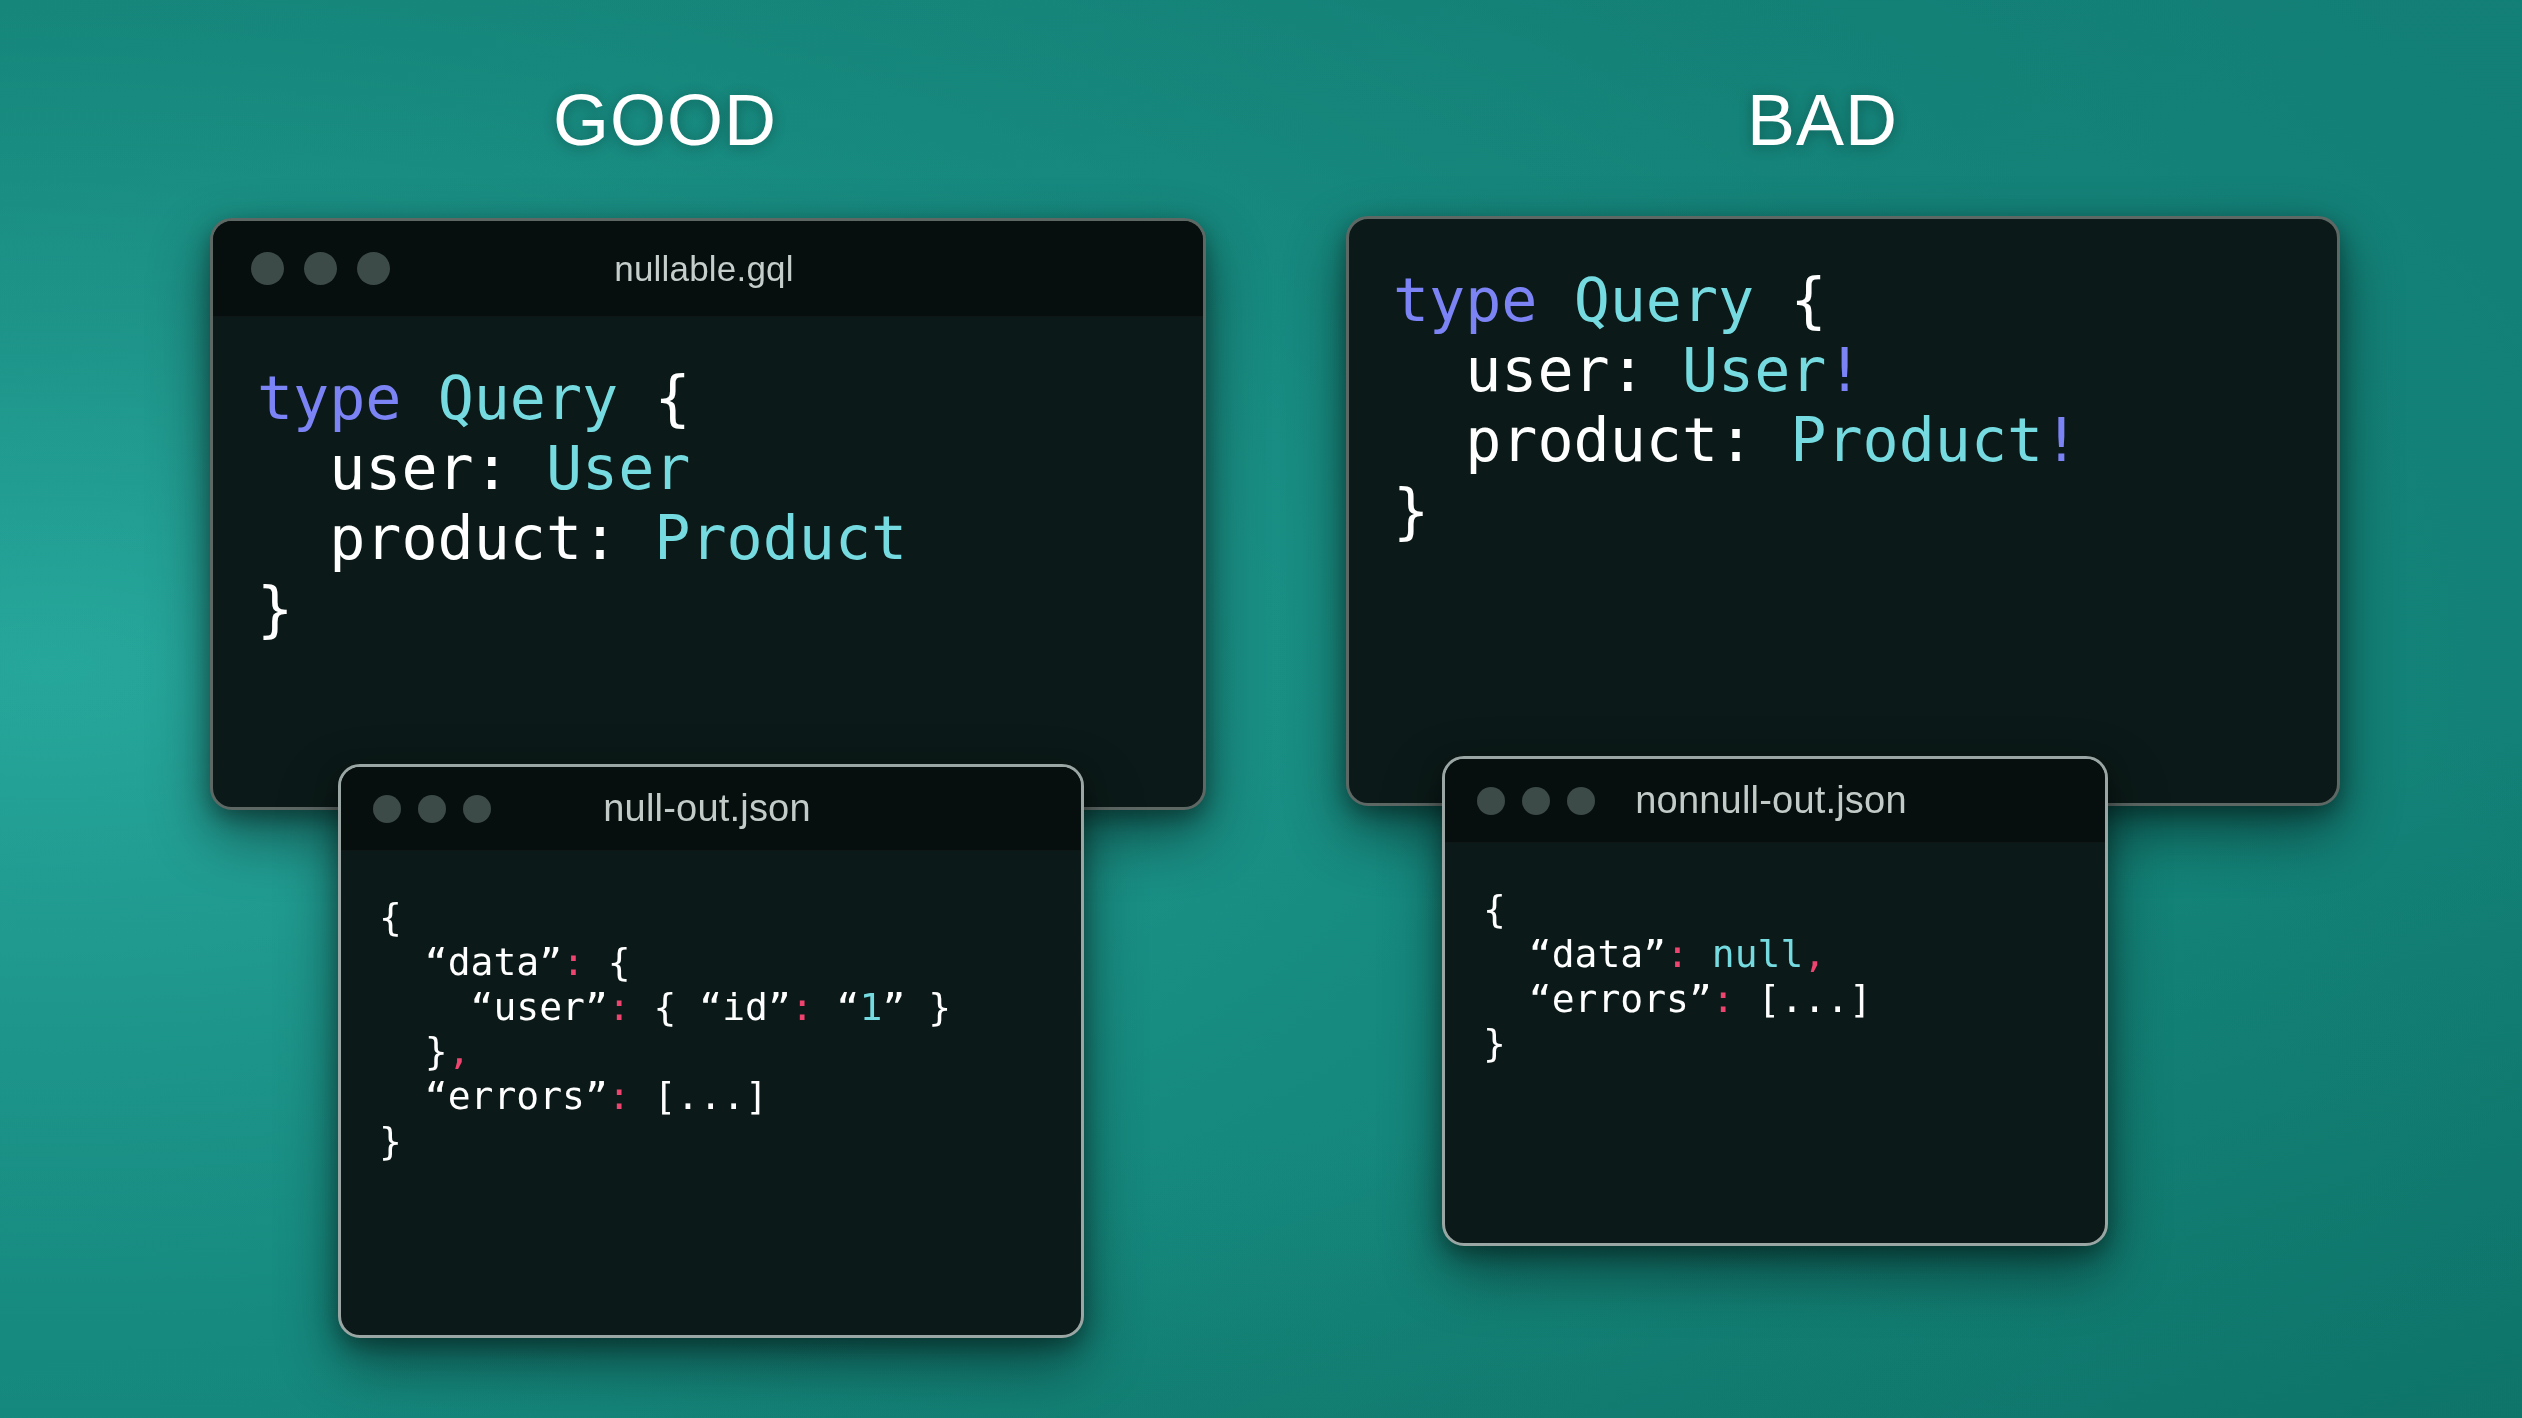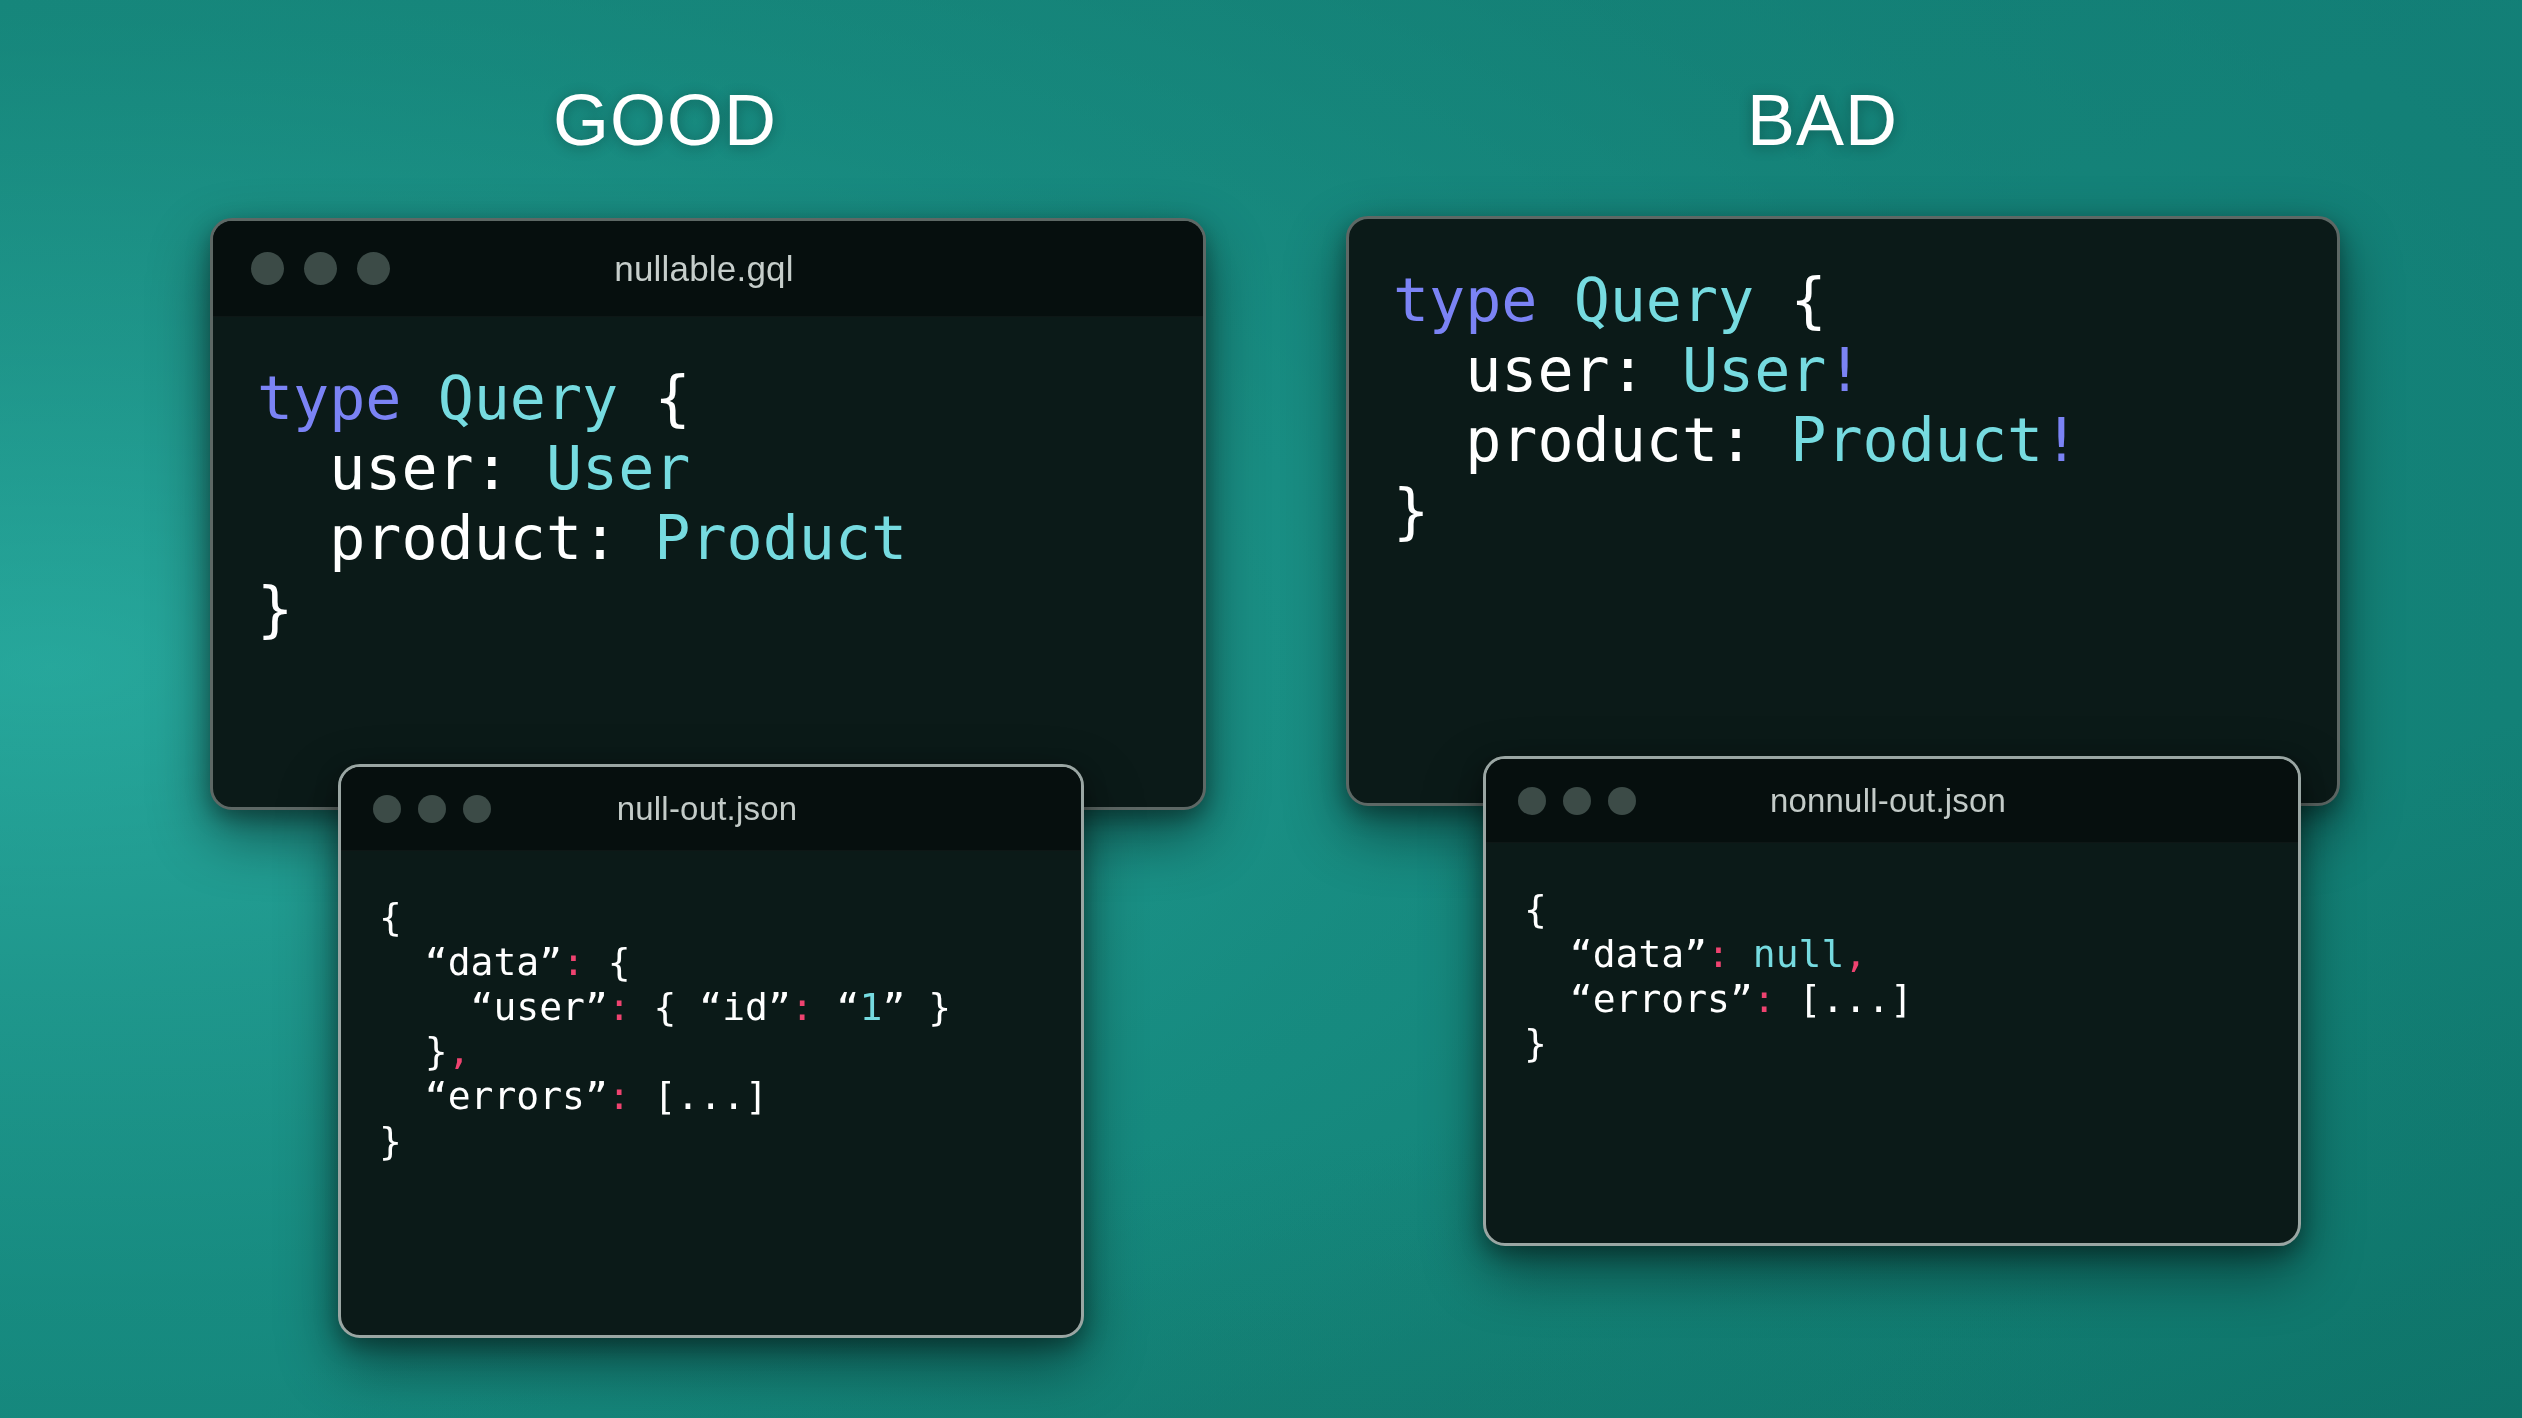--- a/index.html
+++ b/index.html
@@ -97,21 +97,21 @@
   .filename {
     position: absolute;
     left: 0; right: 8px;
     text-align: center;
     color: #c6cecb;
     font-size: 35px;
     font-weight: 400;
     letter-spacing: 0.2px;
     pointer-events: none;
   }
-  .window.json .filename { font-size: 33px; color: #c3cbc8; }
+  .window.json .filename { font-size: 38px; color: #c3cbc8; }
 
   .code {
     font-family: "DejaVu Sans Mono", monospace;
     color: #f2f6f5;
     white-space: pre;
     font-size: 60px;
     line-height: 1.17;
     padding: 46px 0 0 44px;
   }
   .window.json .code {
@@ -127,21 +127,21 @@
   .code .bang { color: #7b83f5; }
   .code .key  { color: #ffffff; }
   .code .colon{ color: #ef4370; }
   .code .comma{ color: #ef4370; }
   .code .val  { color: #76dbe0; }
 
   
   #win-good-gql  { left: 210px;  top: 218px; width: 996px;  height: 592px; }
   #win-good-json { left: 338px;  top: 764px; width: 746px;  height: 574px; }
   #win-bad-gql   { left: 1346px; top: 216px; width: 994px;  height: 590px; }
-  #win-bad-json  { left: 1442px; top: 756px; width: 818px;  height: 490px; margin-left: 41px; }
+  #win-bad-json  { left: 1442px; top: 756px; width: 666px;  height: 490px; }
 
   #win-good-json, #win-bad-json { z-index: 5; }
 </style>
 </head>
 <body>
 
 <div id="bg"></div>
 
 <div id="stage">
 

